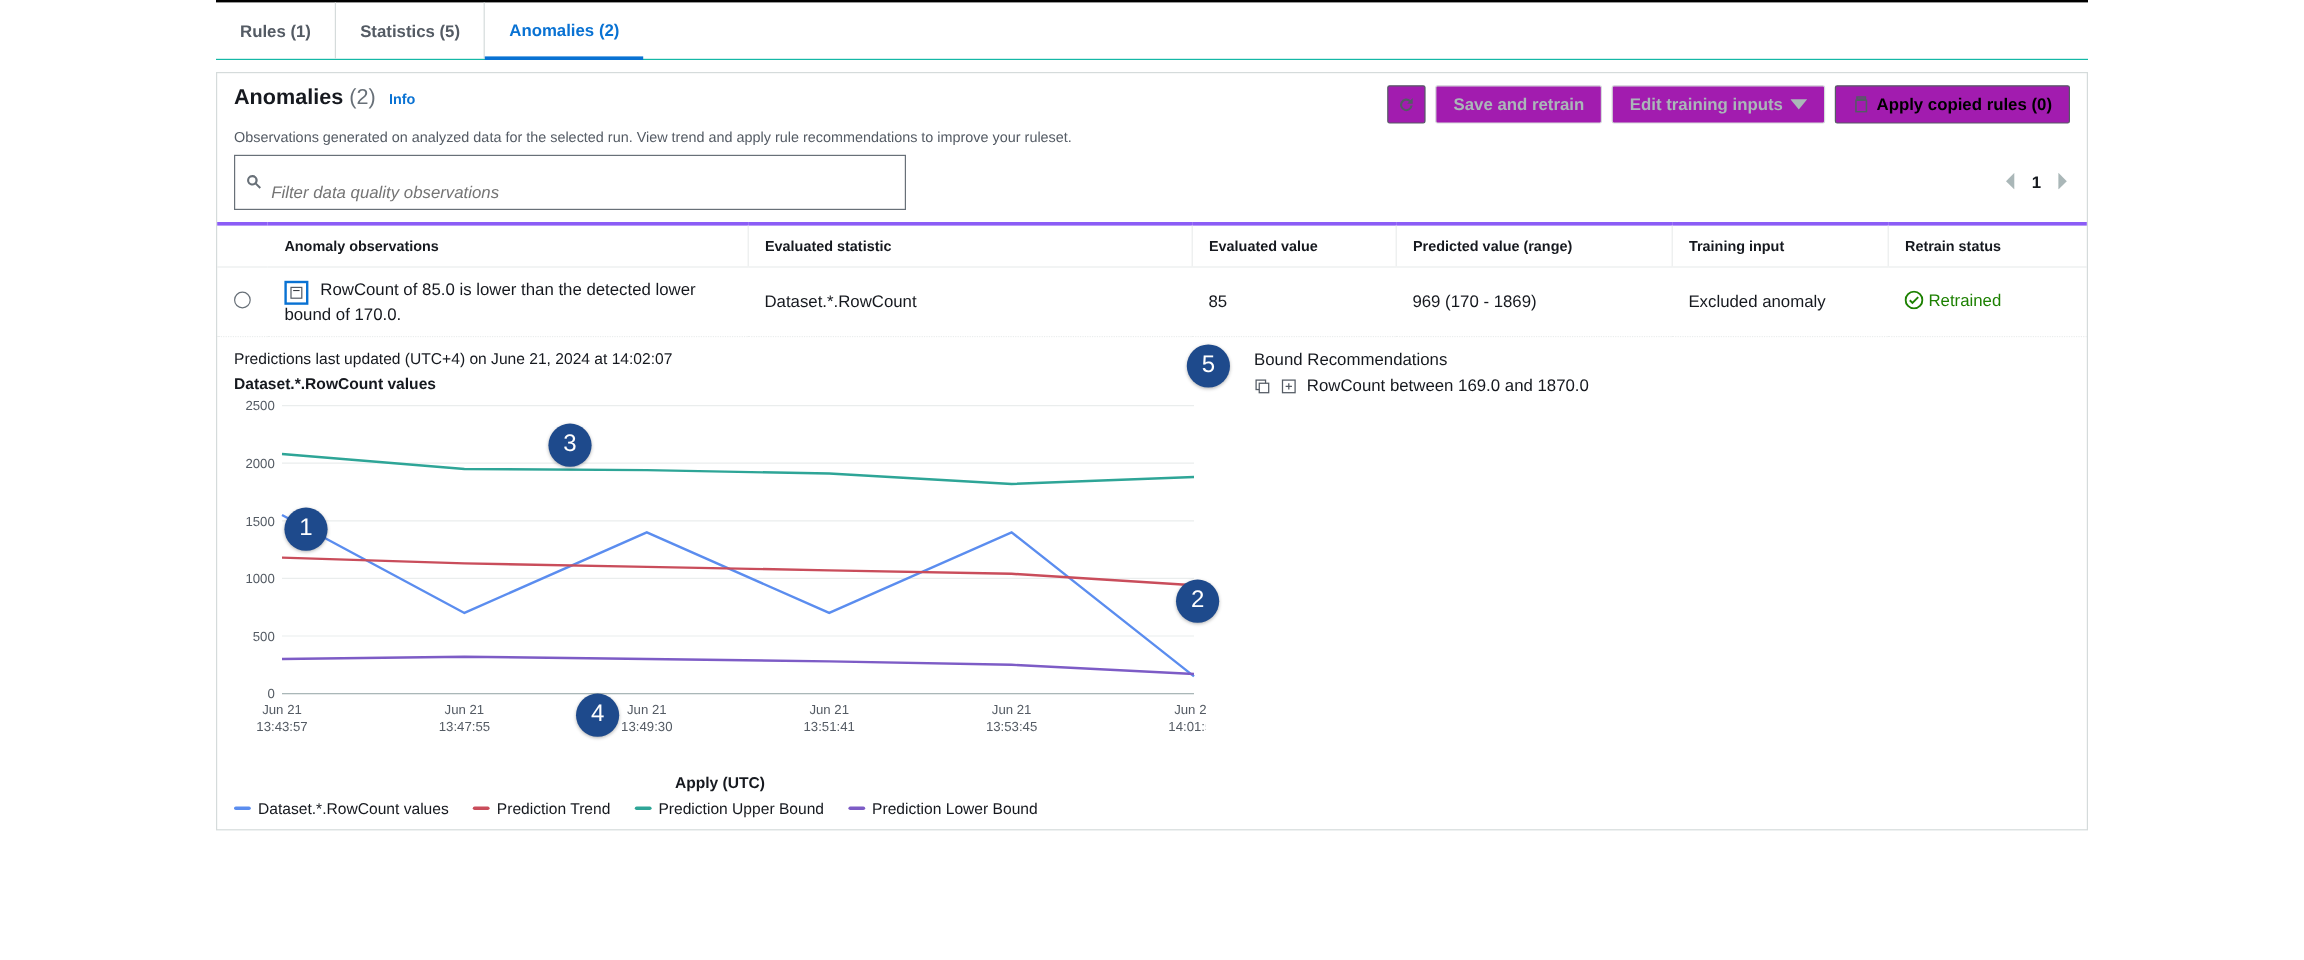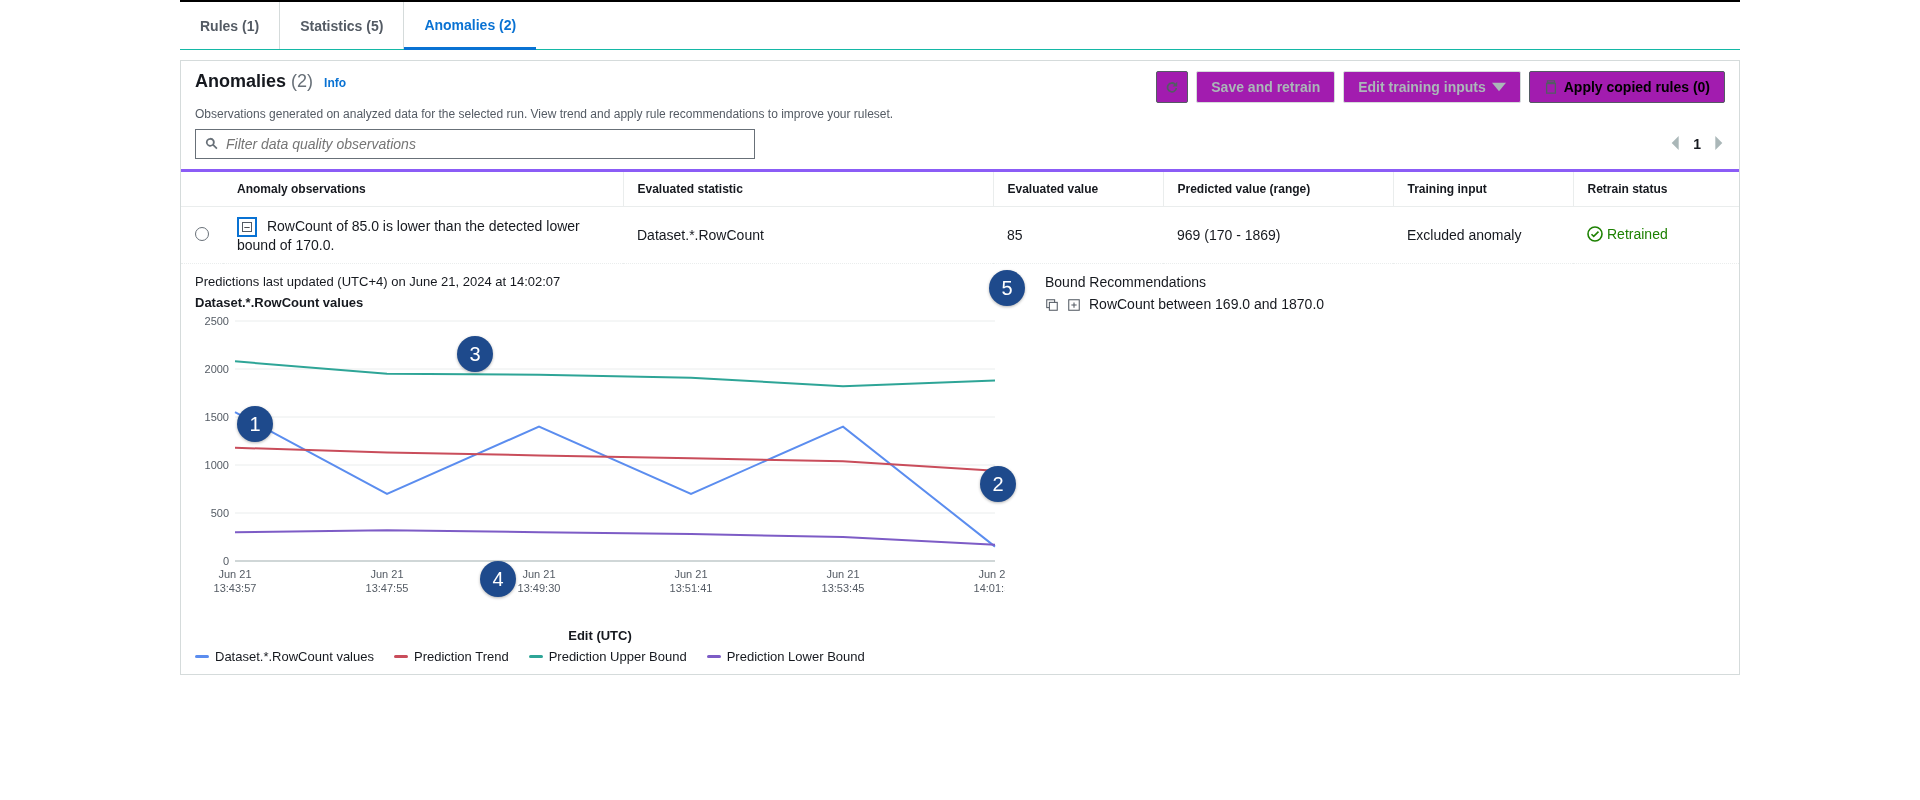--- a/index.html
+++ b/index.html
@@ -98,21 +98,21 @@
   .filter-input-wrap {
     position: relative;
     width: 560px;
   }
   .filter-input-wrap svg {
     position: absolute; left: 10px; top: 50%; transform: translateY(-50%);
     width: 14px; height: 14px; fill: #687078;
   }
   .filter-input {
     width: 100%;
-    padding: 6px 10px 6px 30px;
+    padding: 22px 10px 6px 30px;
     border: 1px solid #687078;
     font-size: 14px;
     font-style: italic;
     color: #687078;
   }
   .pager {
     display: flex;
     align-items: center;
     gap: 14px;
     color: #545b64;
@@ -320,21 +320,21 @@
                       <path d="M40,96.2 L192,177.79999999999998 L344,110.6 L496,177.79999999999998 L648,110.6 L800,230.6" fill="none" stroke="#5b8def" stroke-width="2"></path>
                       <path d="M40,131.72 L192,136.52 L344,139.4 L496,142.28000000000003 L648,145.16000000000003 L800,154.76" fill="none" stroke="#c94d5b" stroke-width="2"></path>
                       <path d="M40,45.32000000000001 L192,57.8 L344,58.75999999999999 L496,61.64 L648,70.28 L800,64.52" fill="none" stroke="#2ea597" stroke-width="2"></path>
                       <path d="M40,216.2 L192,214.28 L344,216.2 L496,218.12 L648,221 L800,228.67999999999998" fill="none" stroke="#7d5cc6" stroke-width="2"></path>
                     </svg>
                   <div class="callout" style="left:42px; top:90px;">1</div>
                   <div class="callout" style="left:785px; top:150px;">2</div>
                   <div class="callout" style="left:262px; top:20px;">3</div>
                   <div class="callout" style="left:285px; top:245px;">4</div>
                 </div>
-                <div class="x-axis-label">Edit (UTC)</div>
+                <div class="x-axis-label">Apply (UTC)</div>
                 <div class="chart-legend">
                   <span class="legend-item">
                       <span class="legend-swatch" style="background:#5b8def;"></span>
                       <span>Dataset.*.RowCount values</span>
                     </span>
                   <span class="legend-item">
                       <span class="legend-swatch" style="background:#c94d5b;"></span>
                       <span>Prediction Trend</span>
                     </span>
                   <span class="legend-item">

